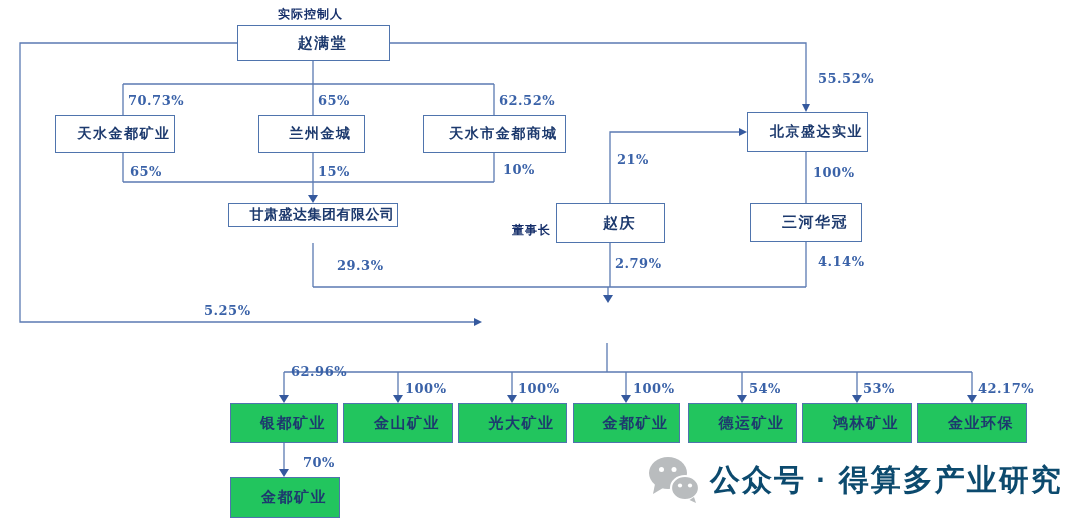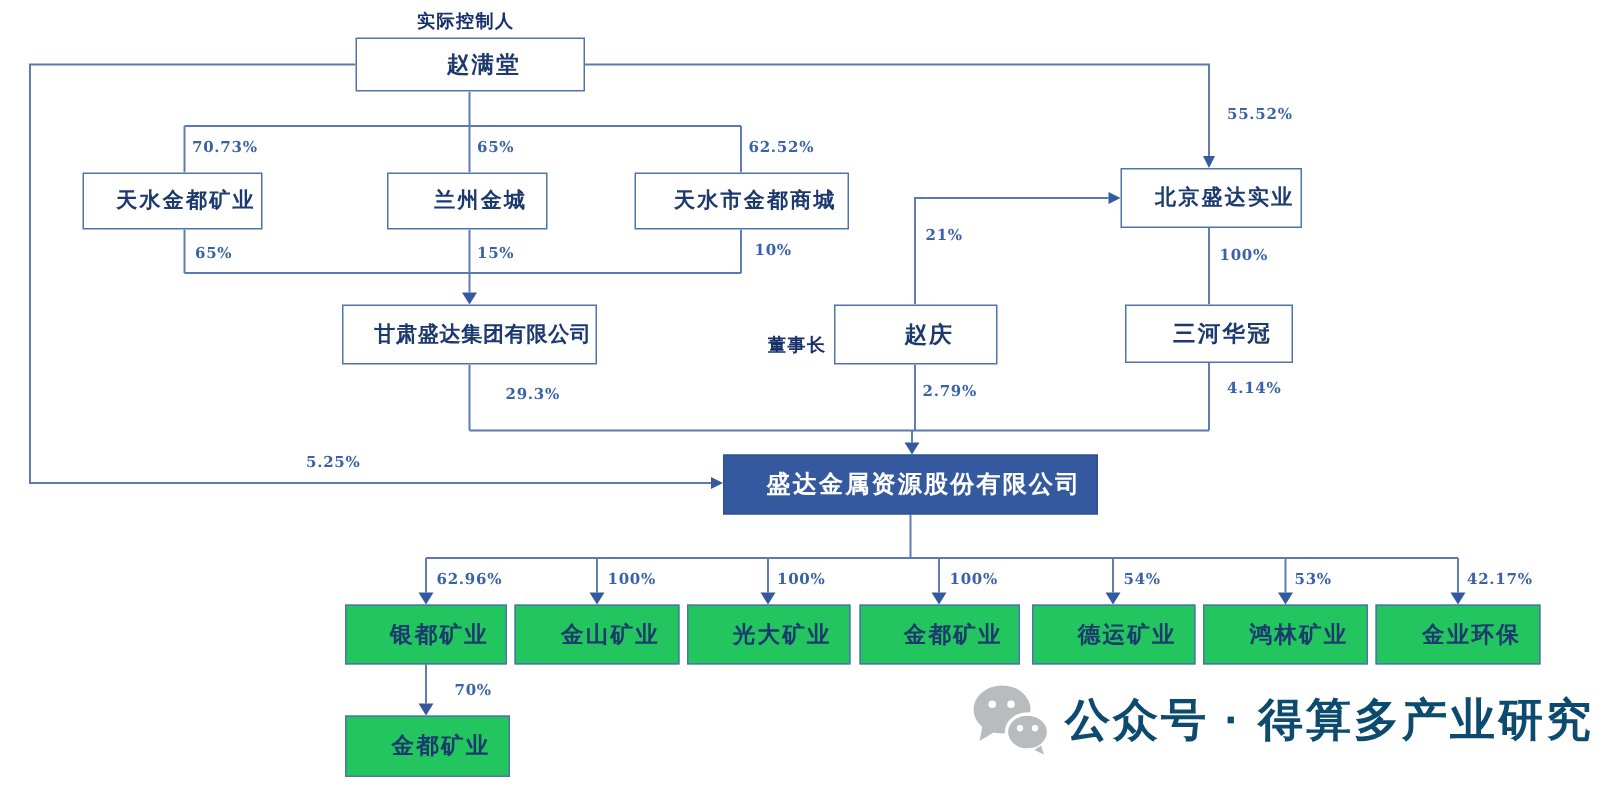--- a/index.html
+++ b/index.html
@@ -17,21 +17,21 @@
     position:absolute;box-sizing:border-box;
     display:flex;align-items:center;justify-content:center;
     background:#ffffff;border:1.5px solid #4f74ad;
     color:#1d3a6e;font-weight:bold;font-size:15px;letter-spacing:1.5px;
     white-space:nowrap;
     padding-left:18px;
   }
   .box.gray{background:#22c55e;}
   .box.primary{background:#35599e;border-color:#2f5190;color:#ffffff;font-size:16px;}
   .pct{
-    position:absolute;color:#3a62a8;font-weight:bold;font-size:10px;
+    position:absolute;color:#3a62a8;font-weight:bold;font-size:13px;
     white-space:nowrap;letter-spacing:0.5px;
   }
   .tag{
     position:absolute;color:#17306b;font-weight:bold;font-size:12px;
     white-space:nowrap;letter-spacing:1px;
   }
   .watermark{
     position:absolute;left:648px;top:456px;
     display:flex;align-items:center;gap:10px;
     color:#0c4a6e;font-size:30px;font-weight:bold;letter-spacing:2px;
@@ -79,24 +79,23 @@
   </svg>
 
   <span class="tag" style="left:278px;top:6px;">实际控制人</span>
   <span class="tag" style="left:512px;top:222px;">董事长</span>
 
   <div class="box" style="left:237px;top:25px;width:153px;height:36px;">赵满堂</div>
   <div class="box" style="left:55px;top:115px;width:120px;height:38px;font-size:14px;">天水金都矿业</div>
   <div class="box" style="left:258px;top:115px;width:107px;height:38px;font-size:14px;">兰州金城</div>
   <div class="box" style="left:423px;top:115px;width:143px;height:38px;font-size:14px;">天水市金都商城</div>
   <div class="box" style="left:747px;top:112px;width:121px;height:40px;font-size:14px;">北京盛达实业</div>
-  <div class="box" style="left:228px;top:203px;width:170px;height:40px;font-size:14px;letter-spacing:0.5px;">甘肃盛达集团有限公司</div>
+  <div class="box" style="left:228px;top:203px;width:170px;height:24px;font-size:14px;letter-spacing:0.5px;">甘肃盛达集团有限公司</div>
   <div class="box" style="left:556px;top:203px;width:109px;height:40px;">赵庆</div>
   <div class="box" style="left:750px;top:203px;width:112px;height:39px;">三河华冠</div>
-  <div class="box primary" style="left:482px;top:303px;width:250px;height:40px;">盛达金属资源股份有限公司</div>
   <div class="box gray" style="left:230px;top:403px;width:108px;height:40px;">银都矿业</div>
   <div class="box gray" style="left:343px;top:403px;width:110px;height:40px;">金山矿业</div>
   <div class="box gray" style="left:458px;top:403px;width:109px;height:40px;">光大矿业</div>
   <div class="box gray" style="left:573px;top:403px;width:107px;height:40px;">金都矿业</div>
   <div class="box gray" style="left:688px;top:403px;width:109px;height:40px;">德运矿业</div>
   <div class="box gray" style="left:802px;top:403px;width:110px;height:40px;">鸿林矿业</div>
   <div class="box gray" style="left:917px;top:403px;width:110px;height:40px;">金业环保</div>
   <div class="box gray" style="left:230px;top:477px;width:110px;height:41px;">金都矿业</div>
 
   <span class="pct" style="left:128px;top:93px;">70.73%</span>
@@ -105,21 +104,21 @@
   <span class="pct" style="left:818px;top:71px;">55.52%</span>
   <span class="pct" style="left:130px;top:164px;">65%</span>
   <span class="pct" style="left:318px;top:164px;">15%</span>
   <span class="pct" style="left:503px;top:162px;">10%</span>
   <span class="pct" style="left:617px;top:152px;">21%</span>
   <span class="pct" style="left:813px;top:165px;">100%</span>
   <span class="pct" style="left:337px;top:258px;">29.3%</span>
   <span class="pct" style="left:615px;top:256px;">2.79%</span>
   <span class="pct" style="left:818px;top:254px;">4.14%</span>
   <span class="pct" style="left:204px;top:303px;">5.25%</span>
-  <span class="pct" style="left:291px;top:381px;">62.96%</span>
+  <span class="pct" style="left:291px;top:364px;">62.96%</span>
   <span class="pct" style="left:405px;top:381px;">100%</span>
   <span class="pct" style="left:518px;top:381px;">100%</span>
   <span class="pct" style="left:633px;top:381px;">100%</span>
   <span class="pct" style="left:749px;top:381px;">54%</span>
   <span class="pct" style="left:863px;top:381px;">53%</span>
   <span class="pct" style="left:978px;top:381px;">42.17%</span>
   <span class="pct" style="left:303px;top:455px;">70%</span>
 
   <div class="watermark">
     <svg width="52" height="48" viewBox="0 0 52 48">

